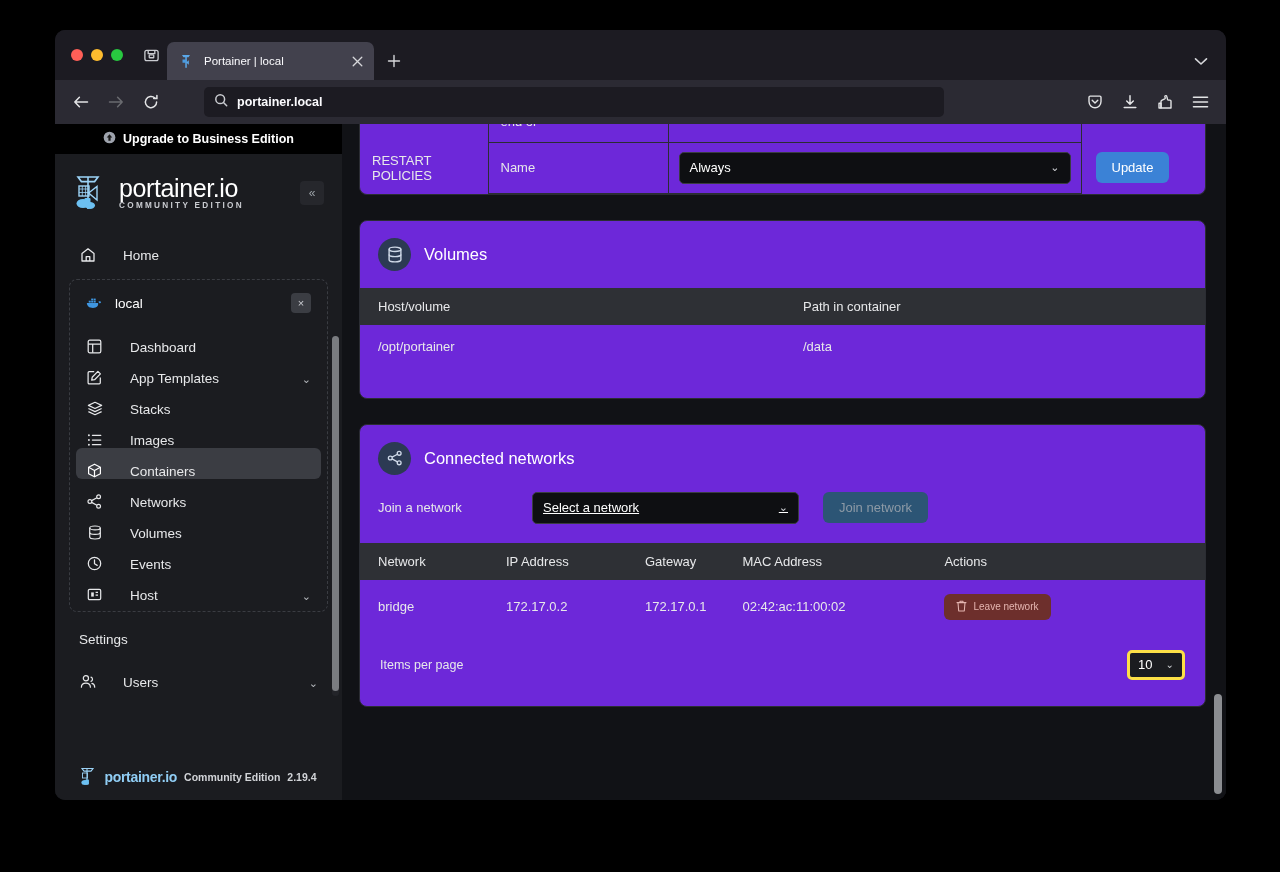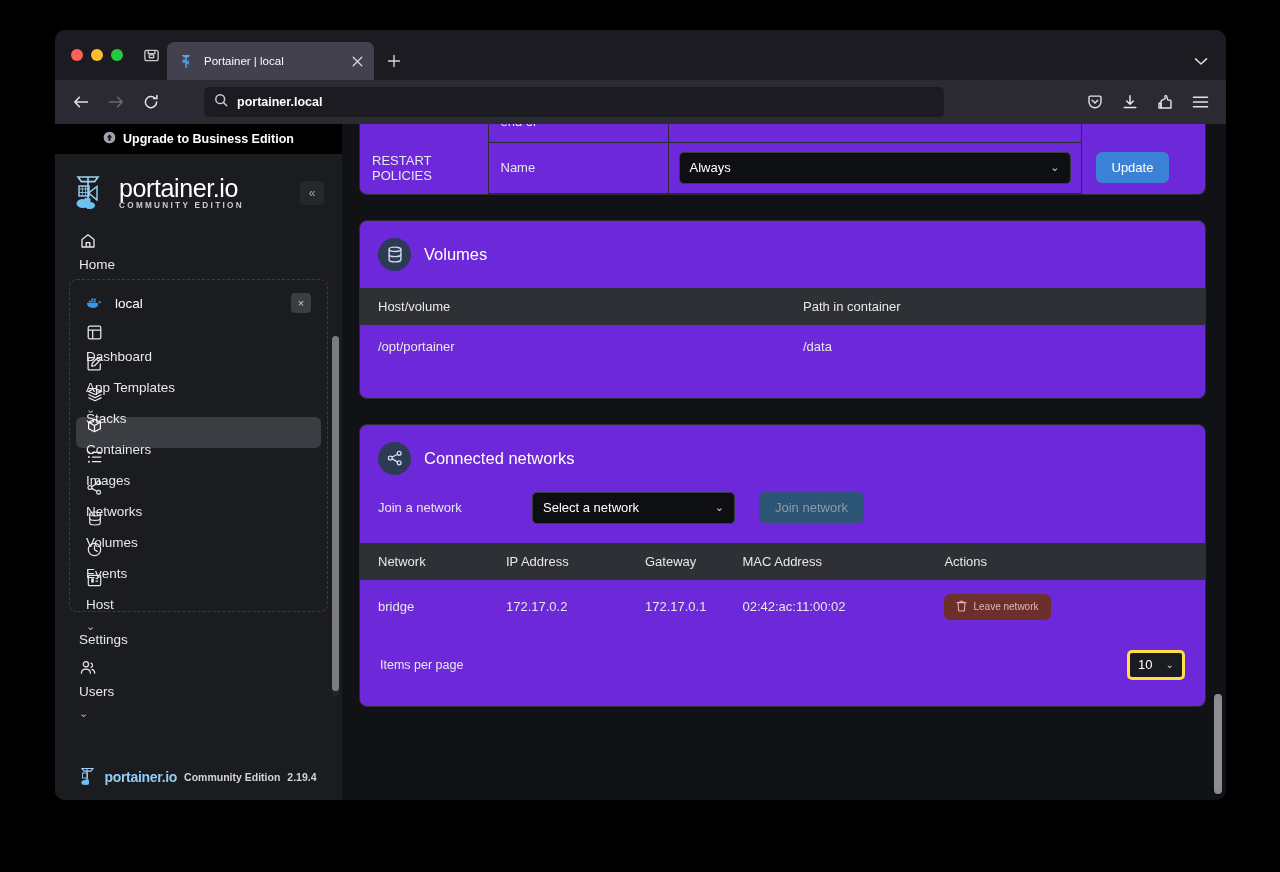--- a/index.html
+++ b/index.html
@@ -121,28 +121,27 @@
     width: 24px; height: 24px;
     background: #26272c;
     border-radius: 4px;
     display: flex; align-items: center; justify-content: center;
     color: #9aa0a6; font-size: 12px;
   }
 
   .nav-scroll { flex: 1; overflow: hidden; position: relative; padding: 0 14px; }
 
   .nav-item {
-    display: flex; align-items: flex-start;
-    gap: 8px;
+    display: flex; align-items: flex-end;
+    gap: 27px;
     height: 31px;
     padding: 0 10px;
     border-radius: 6px;
     color: #e7e8ea;
     font-size: 13.5px;
-    flex-direction: column;
   }
   .nav-item.home { margin: 6px 0 16px 0; }
   .nav-item.active { background: #3b3d43; }
   .nav-icon { width: 17px; height: 17px; flex-shrink: 0; display: flex; align-items: center; justify-content: center; }
   .nav-label { flex: 1; }
   .nav-chevron { color: #b5b8bd; font-size: 11px; }
 
   .env-box {
     border: 1px dashed #3a3c42;
     border-radius: 8px;
@@ -308,21 +307,21 @@
   }
   .data-table tbody tr:last-child td { border-bottom: none; }
   .link-blue { color: #4f93e0; }
 
   .join-row {
     display: flex; align-items: center;
     gap: 24px;
     padding: 0 18px 19px 18px;
   }
   .join-label { font-size: 13px; color: #e7e8ea; width: 130px; }
-  .join-select { width: 203px; }
+  .join-select { width: 267px; text-decoration: underline; }
 
   .table-footer {
     display: flex; align-items: center; justify-content: space-between;
     gap: 12px;
     padding: 16px 20px 26px 20px;
   }
   .ipp-label { font-size: 12.5px; color: #e7e8ea; }
   .ipp-select {
     background: #1b1c20;
     border: 3px solid #fde047;
@@ -546,40 +545,40 @@
               <span class="nav-icon">
                 <svg width="16" height="15" viewBox="0 0 16 15" stroke="#e7e8ea" stroke-width="1.2" fill="none" stroke-linejoin="round">
                   <path d="M8 1.3 14.6 4.4 8 7.5 1.4 4.4z"></path>
                   <path d="M1.4 7.5 8 10.6 14.6 7.5"></path>
                   <path d="M1.4 10.6 8 13.7 14.6 10.6"></path>
                 </svg>
               </span>
               <span class="nav-label">Stacks</span>
             </div>
 
-            <div class="nav-item active">
-              <span class="nav-icon">
-                <svg width="15" height="15" viewBox="0 0 15 15" stroke="#ffffff" stroke-width="1.2" fill="none" stroke-linejoin="round">
-                  <path d="M7.5 1.2 13.4 4.3v6.4L7.5 13.8 1.6 10.7V4.3z"></path>
-                  <path d="M1.6 4.3 7.5 7.5l5.9-3.2 M7.5 7.5v6.3"></path>
-                </svg>
-              </span>
-              <span class="nav-label">Containers</span>
-            </div>
-
             <div class="nav-item">
               <span class="nav-icon">
                 <svg width="15" height="14" viewBox="0 0 15 14" stroke="#e7e8ea" stroke-width="1.25" fill="none" stroke-linecap="round">
                   <path d="M5.4 2.3h8.4 M5.4 7h8.4 M5.4 11.7h8.4"></path>
                   <circle cx="1.9" cy="2.3" r="0.95" fill="#e7e8ea" stroke="none"></circle>
                   <circle cx="1.9" cy="7" r="0.95" fill="#e7e8ea" stroke="none"></circle>
                   <circle cx="1.9" cy="11.7" r="0.95" fill="#e7e8ea" stroke="none"></circle>
                 </svg>
               </span>
               <span class="nav-label">Images</span>
+            </div>
+
+            <div class="nav-item active">
+              <span class="nav-icon">
+                <svg width="15" height="15" viewBox="0 0 15 15" stroke="#ffffff" stroke-width="1.2" fill="none" stroke-linejoin="round">
+                  <path d="M7.5 1.2 13.4 4.3v6.4L7.5 13.8 1.6 10.7V4.3z"></path>
+                  <path d="M1.6 4.3 7.5 7.5l5.9-3.2 M7.5 7.5v6.3"></path>
+                </svg>
+              </span>
+              <span class="nav-label">Containers</span>
             </div>
 
             <div class="nav-item">
               <span class="nav-icon">
                 <svg width="15" height="15" viewBox="0 0 15 15" stroke="#e7e8ea" stroke-width="1.2" fill="none">
                   <circle cx="11.6" cy="2.8" r="1.9"></circle>
                   <circle cx="11.6" cy="12.2" r="1.9"></circle>
                   <circle cx="2.9" cy="7.5" r="1.9"></circle>
                   <path d="M4.6 6.6 9.9 3.7 M4.6 8.4 9.9 11.3"></path>
                 </svg>

